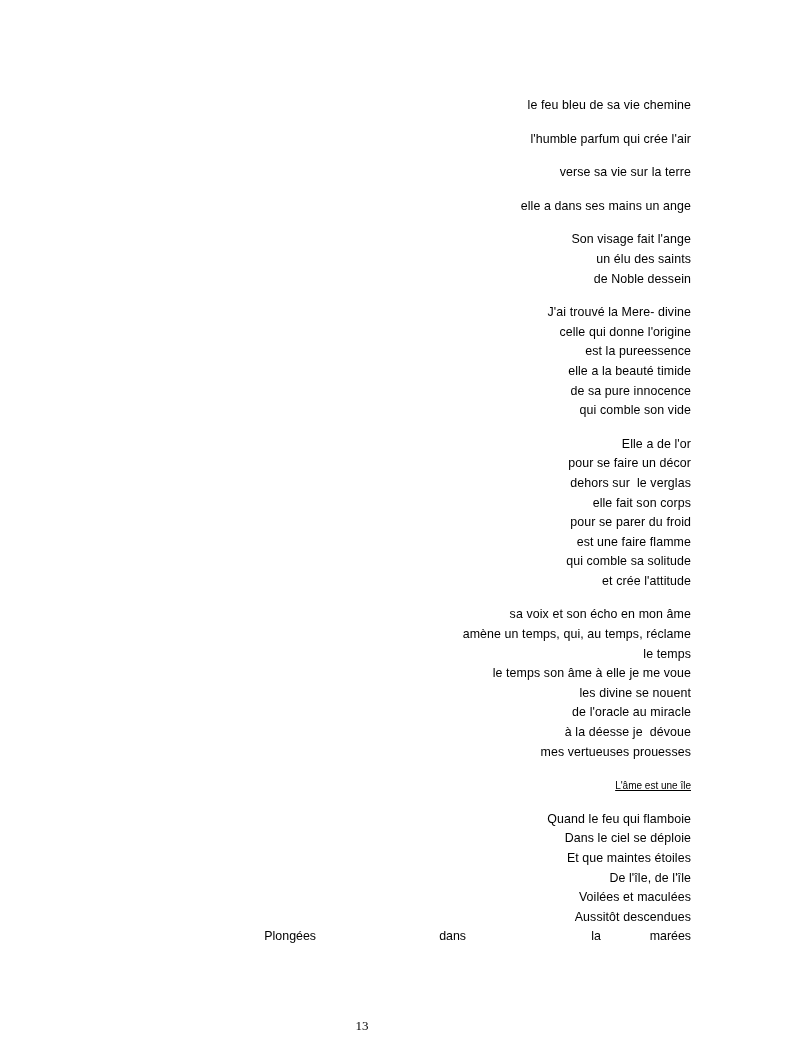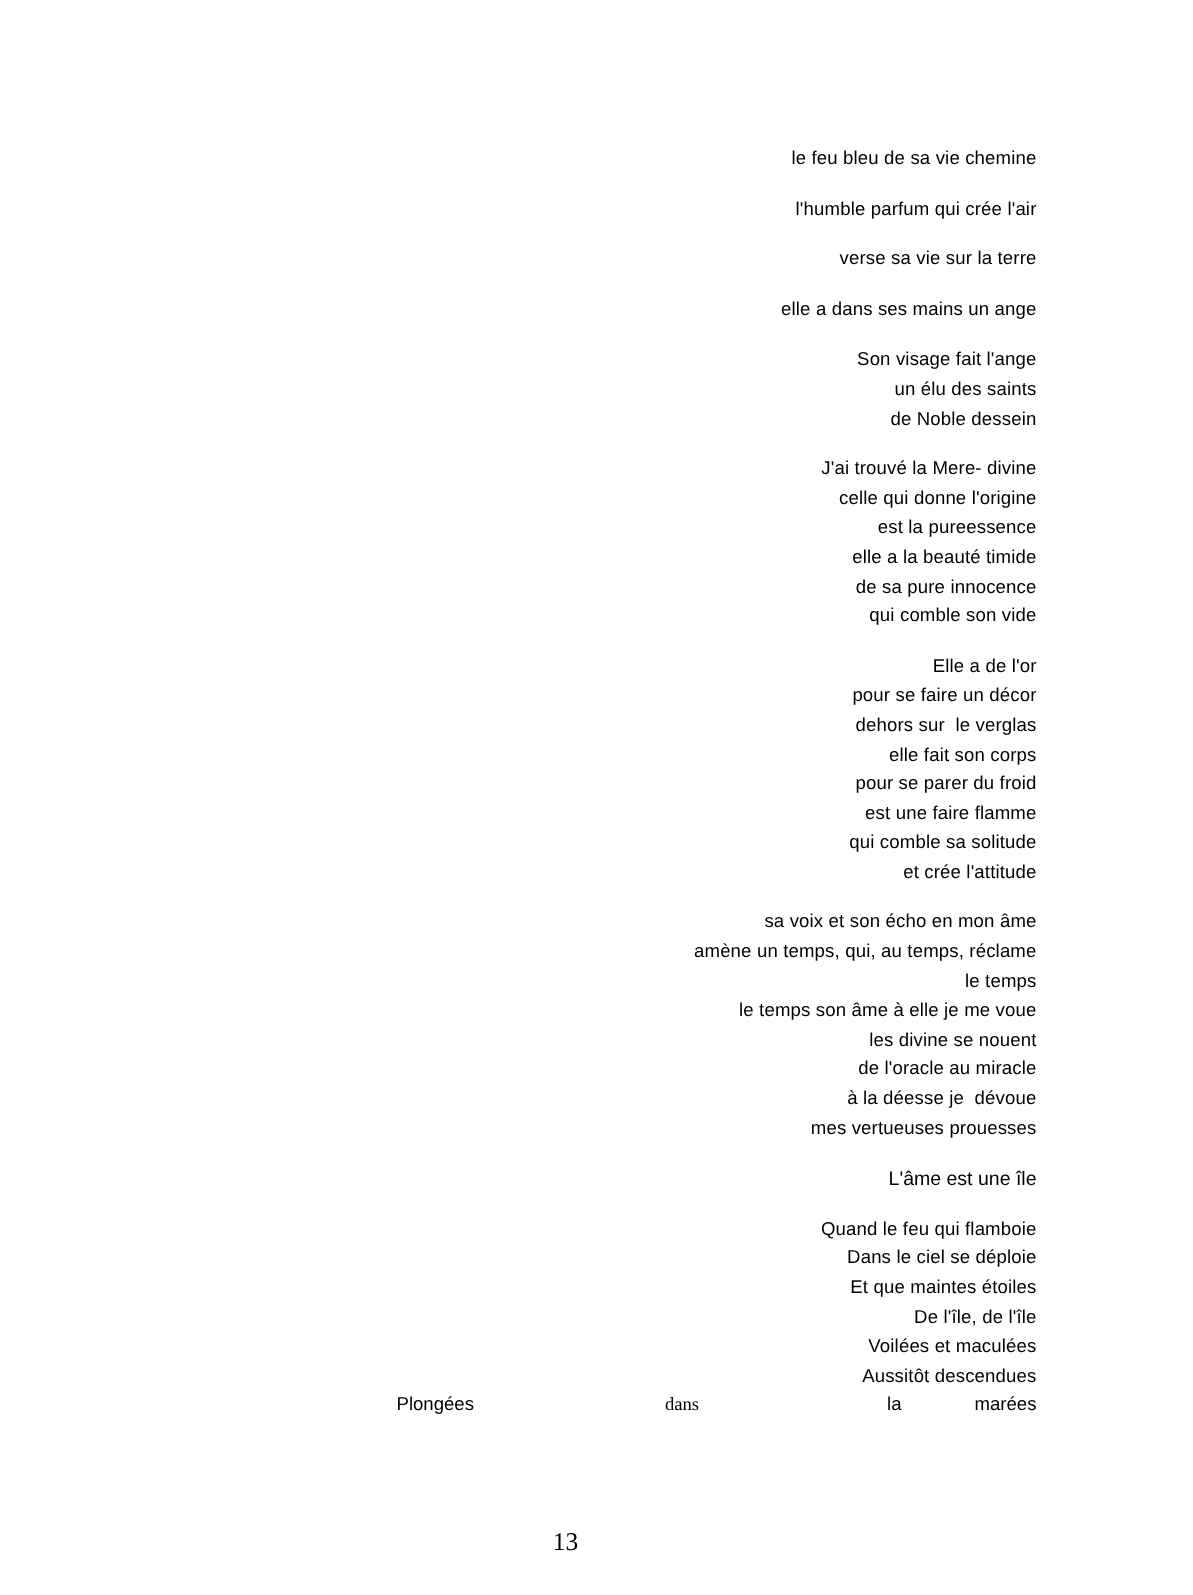--- a/index.html
+++ b/index.html
@@ -36,41 +36,42 @@
     white-space: pre-wrap;
   }
   
   .loose .line {
     margin-bottom: 14px;
   }
   .stanza + .stanza {
     margin-top: 14px;
   }
   .heading {
-    font-size: 13px;
+    font-size: 10px;
     line-height: 19.6px;
+    text-decoration: underline;
     margin-left: 18px;
   }
   .spread {
     display: flex;
     width: 560px;
     font-size: 12.4px;
     line-height: 19.6px;
   }
   .spread > span:nth-child(1) { width: 185px; }
-  .spread > span:nth-child(2) { width: 150px; font-family: Liberation Serif, serif; }
+  .spread > span:nth-child(2) { width: 150px; }
   .spread > span:nth-child(3) { width: 135px; }
   .spread > span:nth-child(4) { width: 90px; }
   .footer {
     position: absolute;
-    left: 15px;
+    left: 0;
     top: 1018px;
     width: 724px;
     text-align: center;
-    font-size: 17px;
+    font-size: 13px;
     color: #000000;
     font-family: "Liberation Serif", serif;
   }
 </style>
 </head>
 <body>
 
 <div class="page">
   <div class="content">
 

